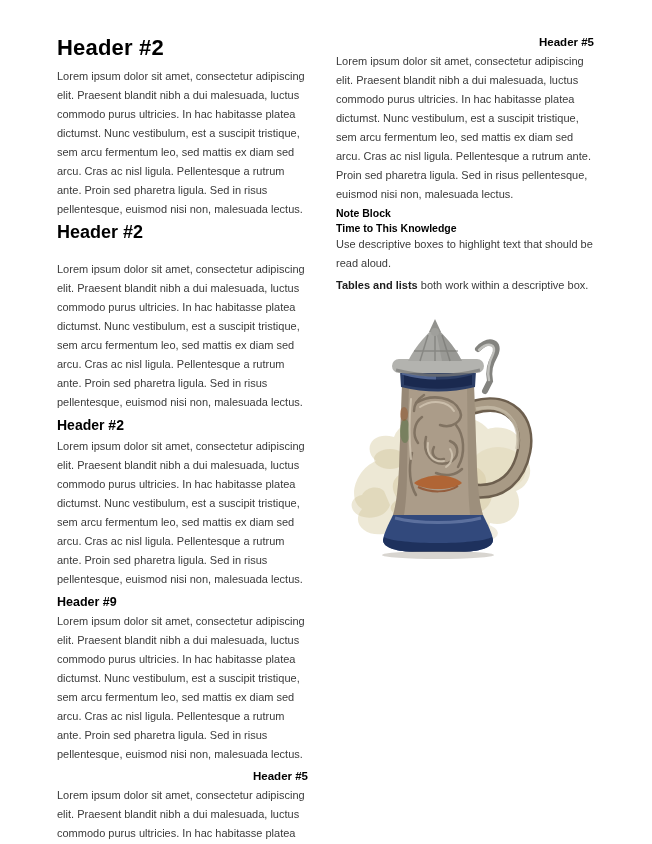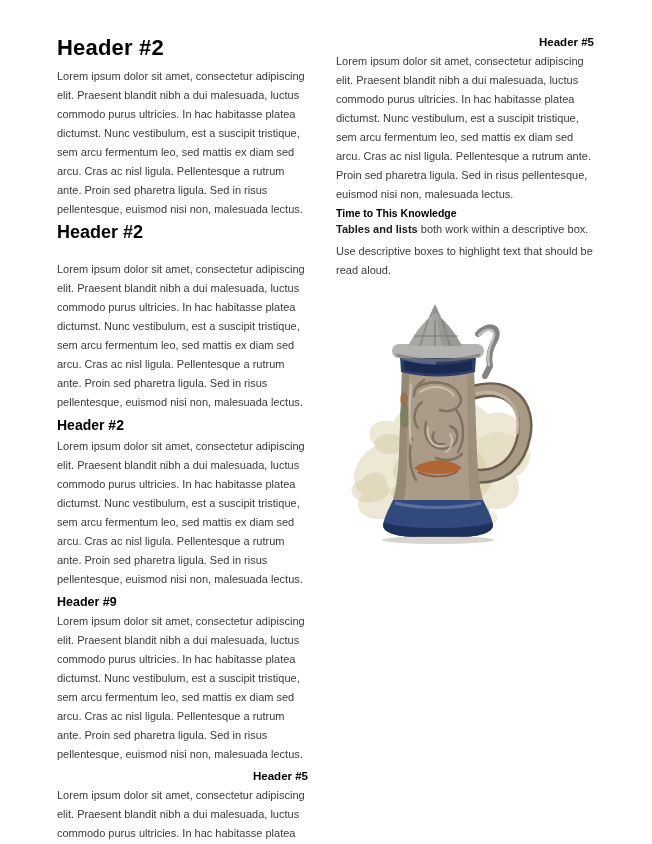--- a/index.html
+++ b/index.html
@@ -76,24 +76,25 @@
 
   </div>
 
   <div class="col col-right">
 
     <section>
       <h5>Header #5</h5>
       <p>Lorem ipsum dolor sit amet, consectetur adipiscing elit. Praesent blandit nibh a dui malesuada, luctus commodo purus ultricies. In hac habitasse platea dictumst. Nunc vestibulum, est a suscipit tristique, sem arcu fermentum leo, sed mattis ex diam sed arcu. Cras ac nisl ligula. Pellentesque a rutrum ante. Proin sed pharetra ligula. Sed in risus pellentesque, euismod nisi non, malesuada lectus.</p>
     </section>
 
+    <div class="mini-heading">Note Block</div>
 
     <div class="mini-heading">Time to This Knowledge</div>
+    <p>Use descriptive boxes to highlight text that should be read aloud.</p>
     <p><strong>Tables and lists</strong><span> both work within a descriptive box.</span></p>
-    <p>Use descriptive boxes to highlight text that should be read aloud.</p>
 
     <div class="illustration">
       <svg width="200" height="240" viewBox="0 0 200 240" xmlns="http://www.w3.org/2000/svg">
 
         <g>
           <path d="M38 142 C 24 130 34 112 56 118 C 62 102 84 96 98 106 C 112 94 138 96 150 110 C 168 104 188 116 182 134 C 198 144 194 166 178 172 C 188 190 172 210 152 204 C 148 220 122 228 104 220 C 88 234 58 230 50 214 C 28 220 12 204 24 190 C 8 180 18 150 38 142 Z" fill="#d7cba1" opacity="0.45"></path>
           <path d="M60 180 C 48 166 58 150 76 154 C 84 142 104 140 116 148 C 132 142 150 150 148 164 C 160 174 152 192 138 194 C 134 208 112 214 98 206 C 84 214 64 208 62 196 C 50 194 50 186 60 180 Z" fill="#cabb8c" opacity="0.35"></path>
           <path d="M20 196 C 10 190 12 178 24 176 C 28 168 40 166 46 172 L 52 186 C 48 198 32 202 20 196 Z" fill="#cfc296" opacity="0.4"></path>
           <ellipse cx="160" cy="150" rx="28" ry="22" fill="#d9cfa8" opacity="0.35"></ellipse>
           <ellipse cx="118" cy="214" rx="42" ry="13" fill="#cec094" opacity="0.3"></ellipse>

